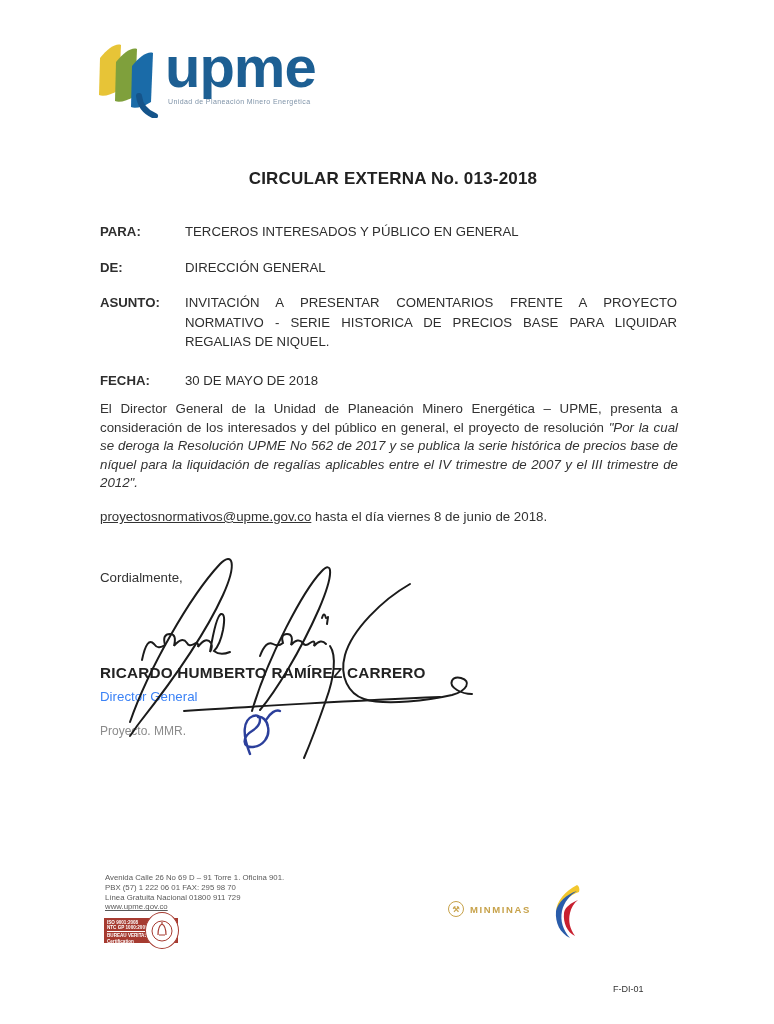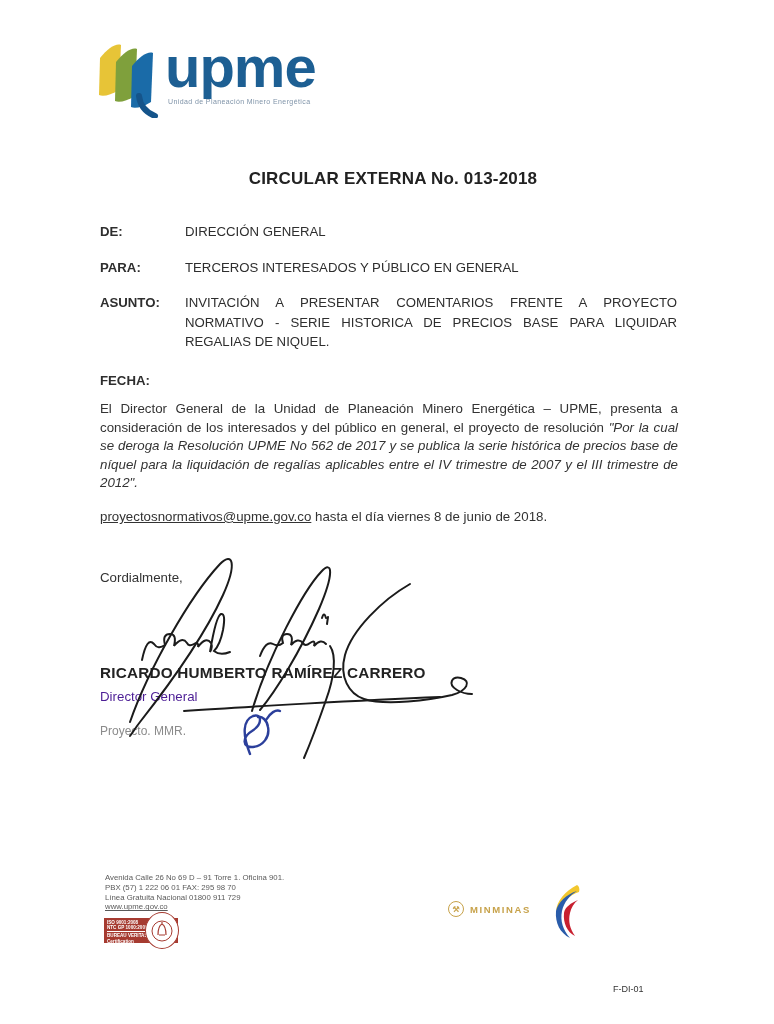--- a/index.html
+++ b/index.html
@@ -29,21 +29,21 @@
   .para1 { left:100px; top:400px; width:578px; font-size:13.3px; line-height:18.6px; text-align:justify; color:#333; }
   .para1 .it { font-style:italic; }
   .para2 { left:100px; top:507px; width:578px; font-size:13.3px; line-height:19px; color:#333; }
   .para2 .l1 { text-align:justify; text-align-last:justify; }
   .email-link { color:#333; text-decoration:underline; }
   .closing { left:100px; top:570px; font-size:13.3px; color:#333; }
 
   
   .sig-svg { left:88px; top:548px; pointer-events:none; z-index:5; }
   .sig-name { left:100px; top:664px; font-size:15.3px; font-weight:700; letter-spacing:.2px; color:#222; }
-  .sig-role { left:100px; top:689px; font-size:13.3px; color:#4c1d95; }
+  .sig-role { left:100px; top:689px; font-size:13.3px; color:#3b82f6; }
   .sig-note { left:100px; top:724px; font-size:12px; color:#8b8b8b; }
 
   
   .addr { left:105px; top:873px; font-size:7.8px; line-height:9.8px; color:#5a5a5a; }
   .addr a { color:#5a5a5a; text-decoration:underline; }
   .cert { left:104px; top:914px; width:92px; height:40px; }
   .cert-rect { position:absolute; left:0; top:4px; width:74px; height:25px; background:#a63b31; padding:2px 3px; }
   .cert-rect .cl { font-size:4.6px; line-height:5.2px; color:#fff; font-weight:700; white-space:nowrap; }
   .cert-rect .cl.sep { border-top:1px solid #fff; margin-top:1px; padding-top:1px; }
   .cert-seal { position:absolute; left:41px; top:-2px; width:34px; height:37px; background:#fff; border:1.5px solid #a63b31; border-radius:50%; display:flex; align-items:center; justify-content:center; }
@@ -74,33 +74,34 @@
   <div class="logo-textcol">
     <div class="wordmark">upme</div>
     <div class="tagline">Unidad de Planeación Minero Energética</div>
   </div>
 </div>
 
 <h1 class="abs doc-title">CIRCULAR EXTERNA No. 013-2018</h1>
 
 <div class="abs fields">
   <div class="frow">
+    <div class="flabel">PARA:</div>
+    <div class="fvalue">TERCEROS INTERESADOS Y PÚBLICO EN GENERAL</div>
+  </div>
+  <div class="frow">
     <div class="flabel">DE:</div>
     <div class="fvalue">DIRECCIÓN GENERAL</div>
-  </div>
-  <div class="frow">
-    <div class="flabel">PARA:</div>
-    <div class="fvalue">TERCEROS INTERESADOS Y PÚBLICO EN GENERAL</div>
   </div>
   <div class="frow asunto">
     <div class="flabel">ASUNTO:</div>
     <div class="fvalue just">INVITACIÓN A PRESENTAR COMENTARIOS FRENTE A PROYECTO NORMATIVO - SERIE HISTORICA DE PRECIOS BASE PARA LIQUIDAR REGALIAS DE NIQUEL.</div>
   </div>
   <div class="frow">
     <div class="flabel">FECHA:</div>
+    <div class="fvalue">30 DE MAYO DE 2018</div>
   </div>
 </div>
 
 <p class="abs para1"><span>El Director General de la Unidad de Planeación Minero Energética – UPME, presenta a consideración de los interesados y del público en general, el proyecto de resolución </span><span class="it">"Por la cual se deroga la Resolución UPME No 562 de 2017 y se publica la serie histórica de precios base de níquel para la liquidación de regalías aplicables entre el IV trimestre de 2007 y el III trimestre de 2012".</span></p>
 
 <div class="abs para2">
   <div class="l2"><a href="#" class="email-link">proyectosnormativos@upme.gov.co</a><span> hasta el día viernes 8 de junio de 2018.</span></div>
 </div>
 
 <div class="abs closing">Cordialmente,</div>

